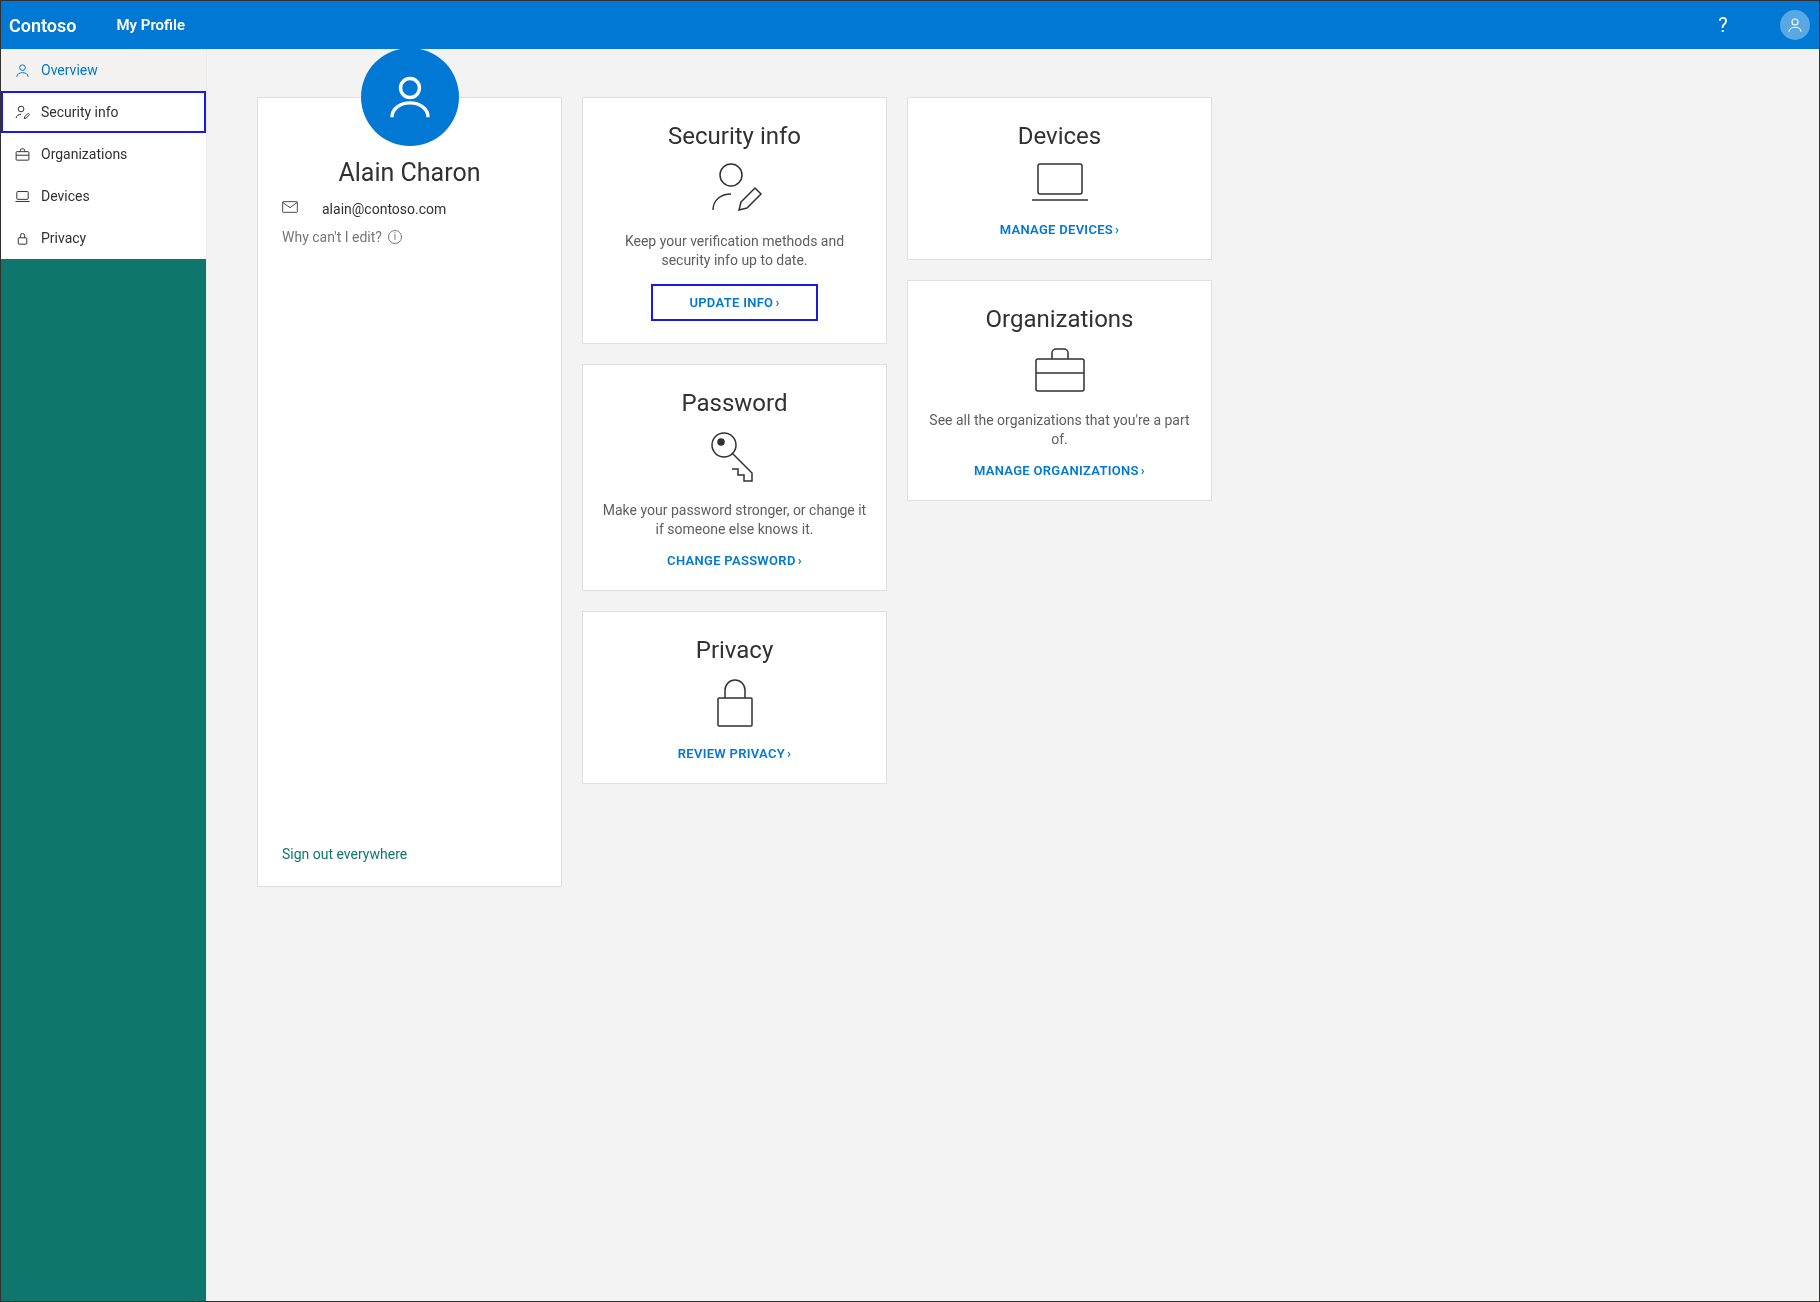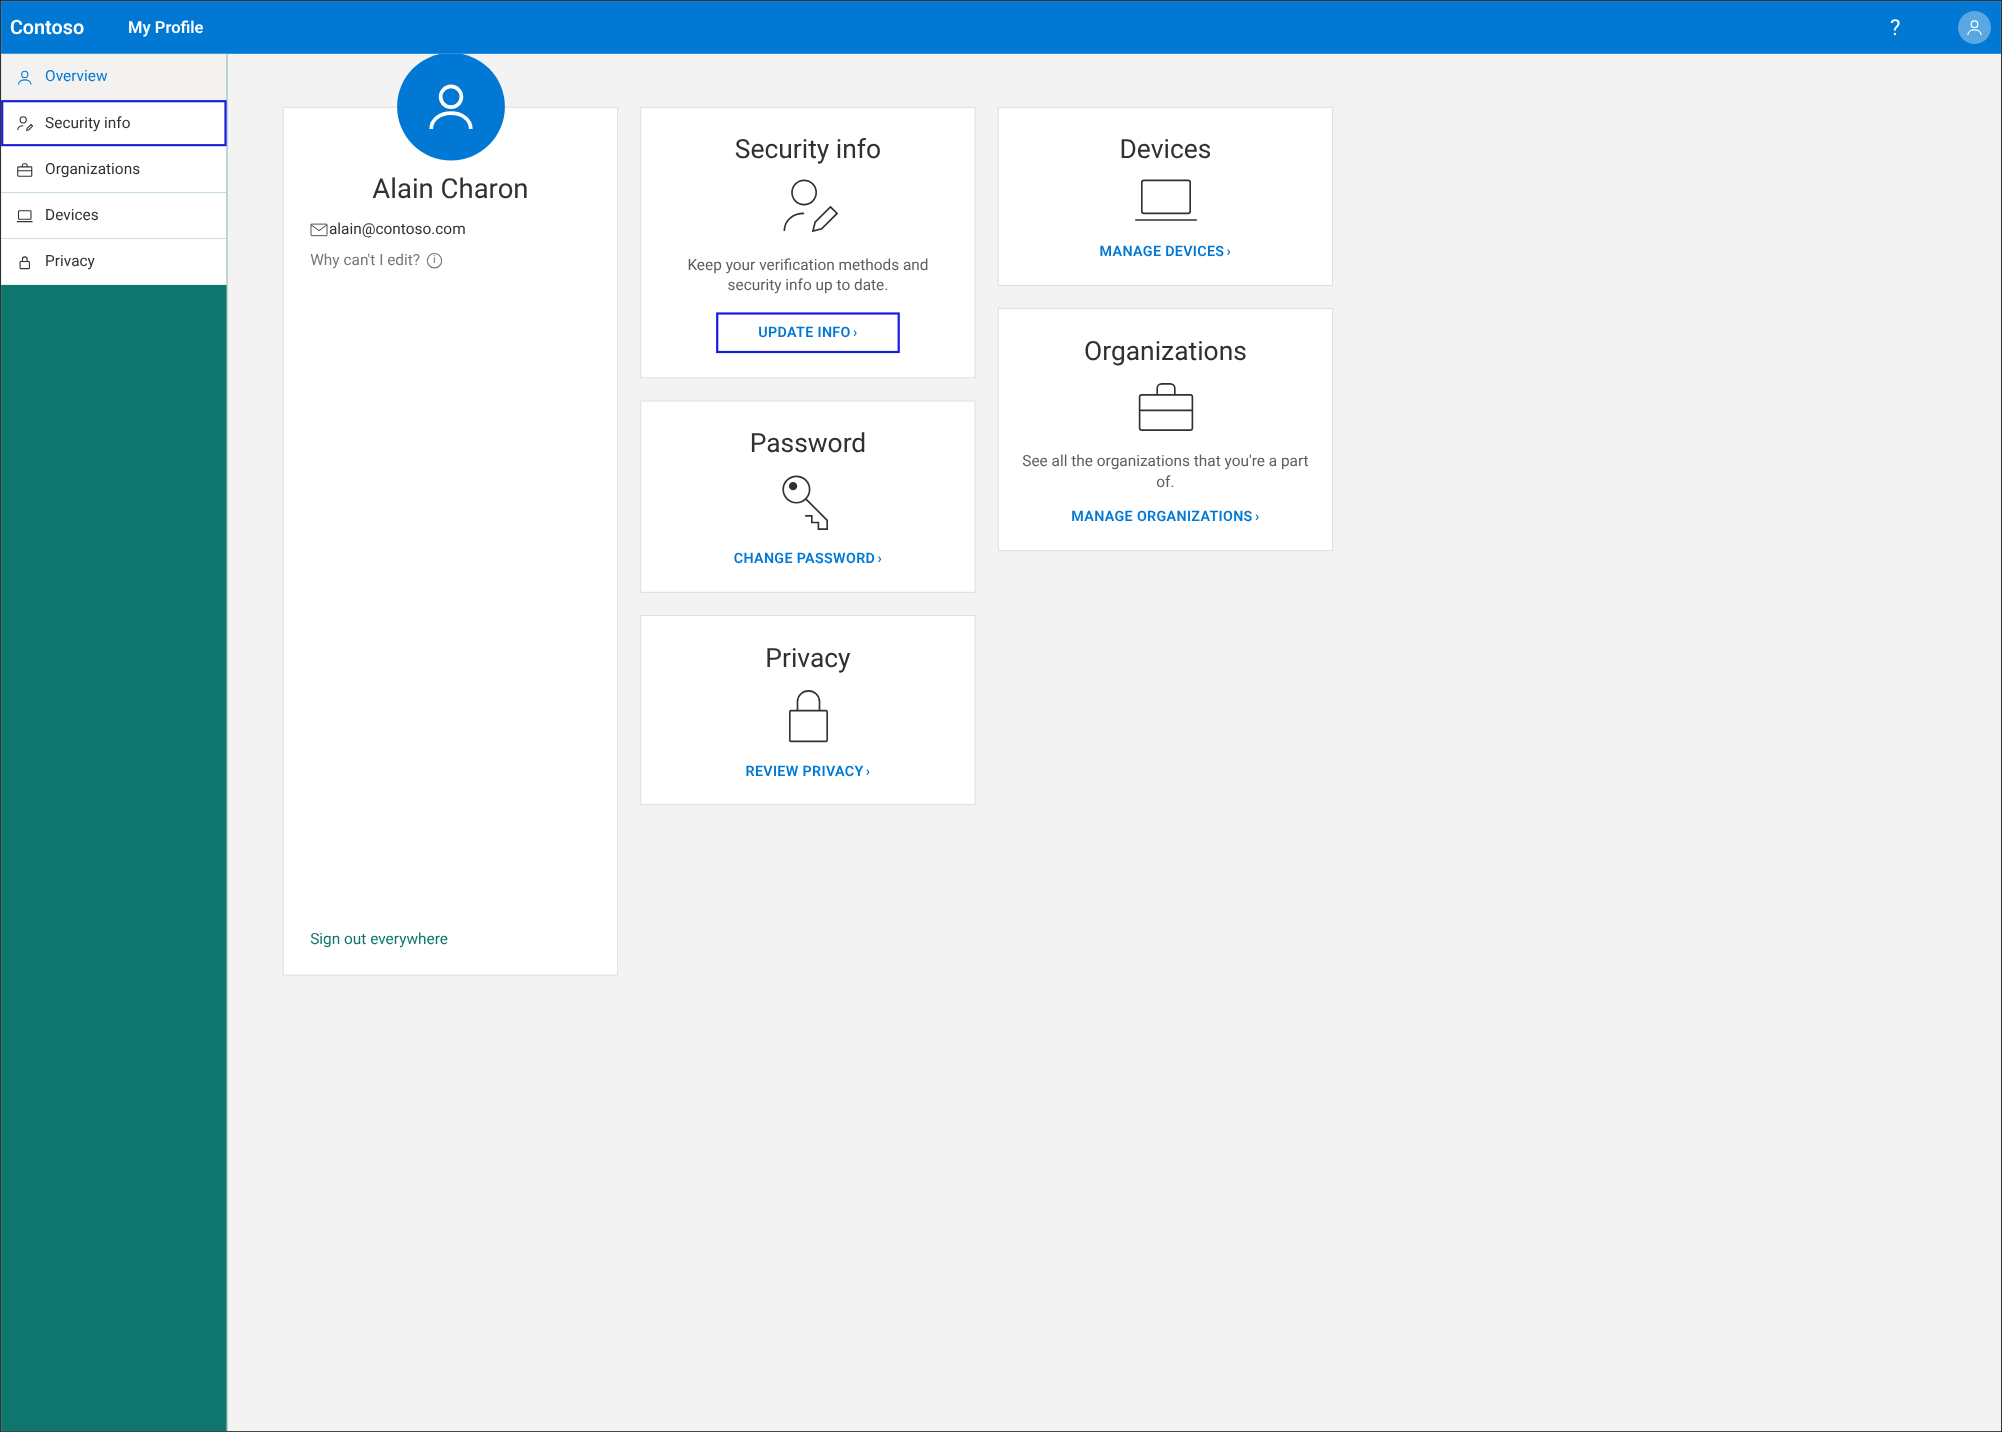--- a/index.html
+++ b/index.html
@@ -138,21 +138,21 @@
   top: -50px; left: 50%; transform: translateX(-50%);
   width: 98px; height: 98px; border-radius: 50%;
   background: #0078d4;
   display: flex; align-items: center; justify-content: center;
 }
 .profile-avatar svg { width: 54px; height: 54px; stroke: #fff; fill: none; stroke-width: 1.5; }
 .profile-card .name {
   font-size: 25px; font-weight: 400; color: #323130; margin-bottom: 14px; text-align: center;
 }
 .profile-card .email-row {
-  display: flex; align-items: center; gap: 1px;
+  display: flex; gap: 24px;
   font-size: 14px; color: #323130; margin-bottom: 12px;
   align-self: flex-start;
 }
 .profile-card .email-row svg { width: 16px; height: 12px; stroke: #323130; fill: none; stroke-width: 1.3; }
 .profile-card .why {
   align-self: flex-start;
   font-size: 14px; color: #767676;
   display: flex; align-items: center; gap: 6px; cursor: pointer;
 }
 .profile-card .why .info-ic {
@@ -293,20 +293,21 @@
 
           <div class="card">
             <h2>Password</h2>
             <div class="card-icon">
               <svg width="58" height="58" viewBox="0 0 58 58">
                 <circle cx="18" cy="18" r="12"></circle>
                 <circle cx="15" cy="15" r="3" fill="#323130"></circle>
                 <path d="M26 26 L46 46 l0 8 l-8 0 l0 -6 l-6 0 l0 -6 l-6 0"></path>
               </svg>
             </div>
+            <div class="desc">Make your password stronger, or change it if someone else knows it.</div>
             <div class="action">
               <span>CHANGE PASSWORD</span>
               <span class="chev">›</span>
             </div>
           </div>
 
           <div class="card">
             <h2>Privacy</h2>
             <div class="card-icon">
               <svg width="50" height="56" viewBox="0 0 50 56">

